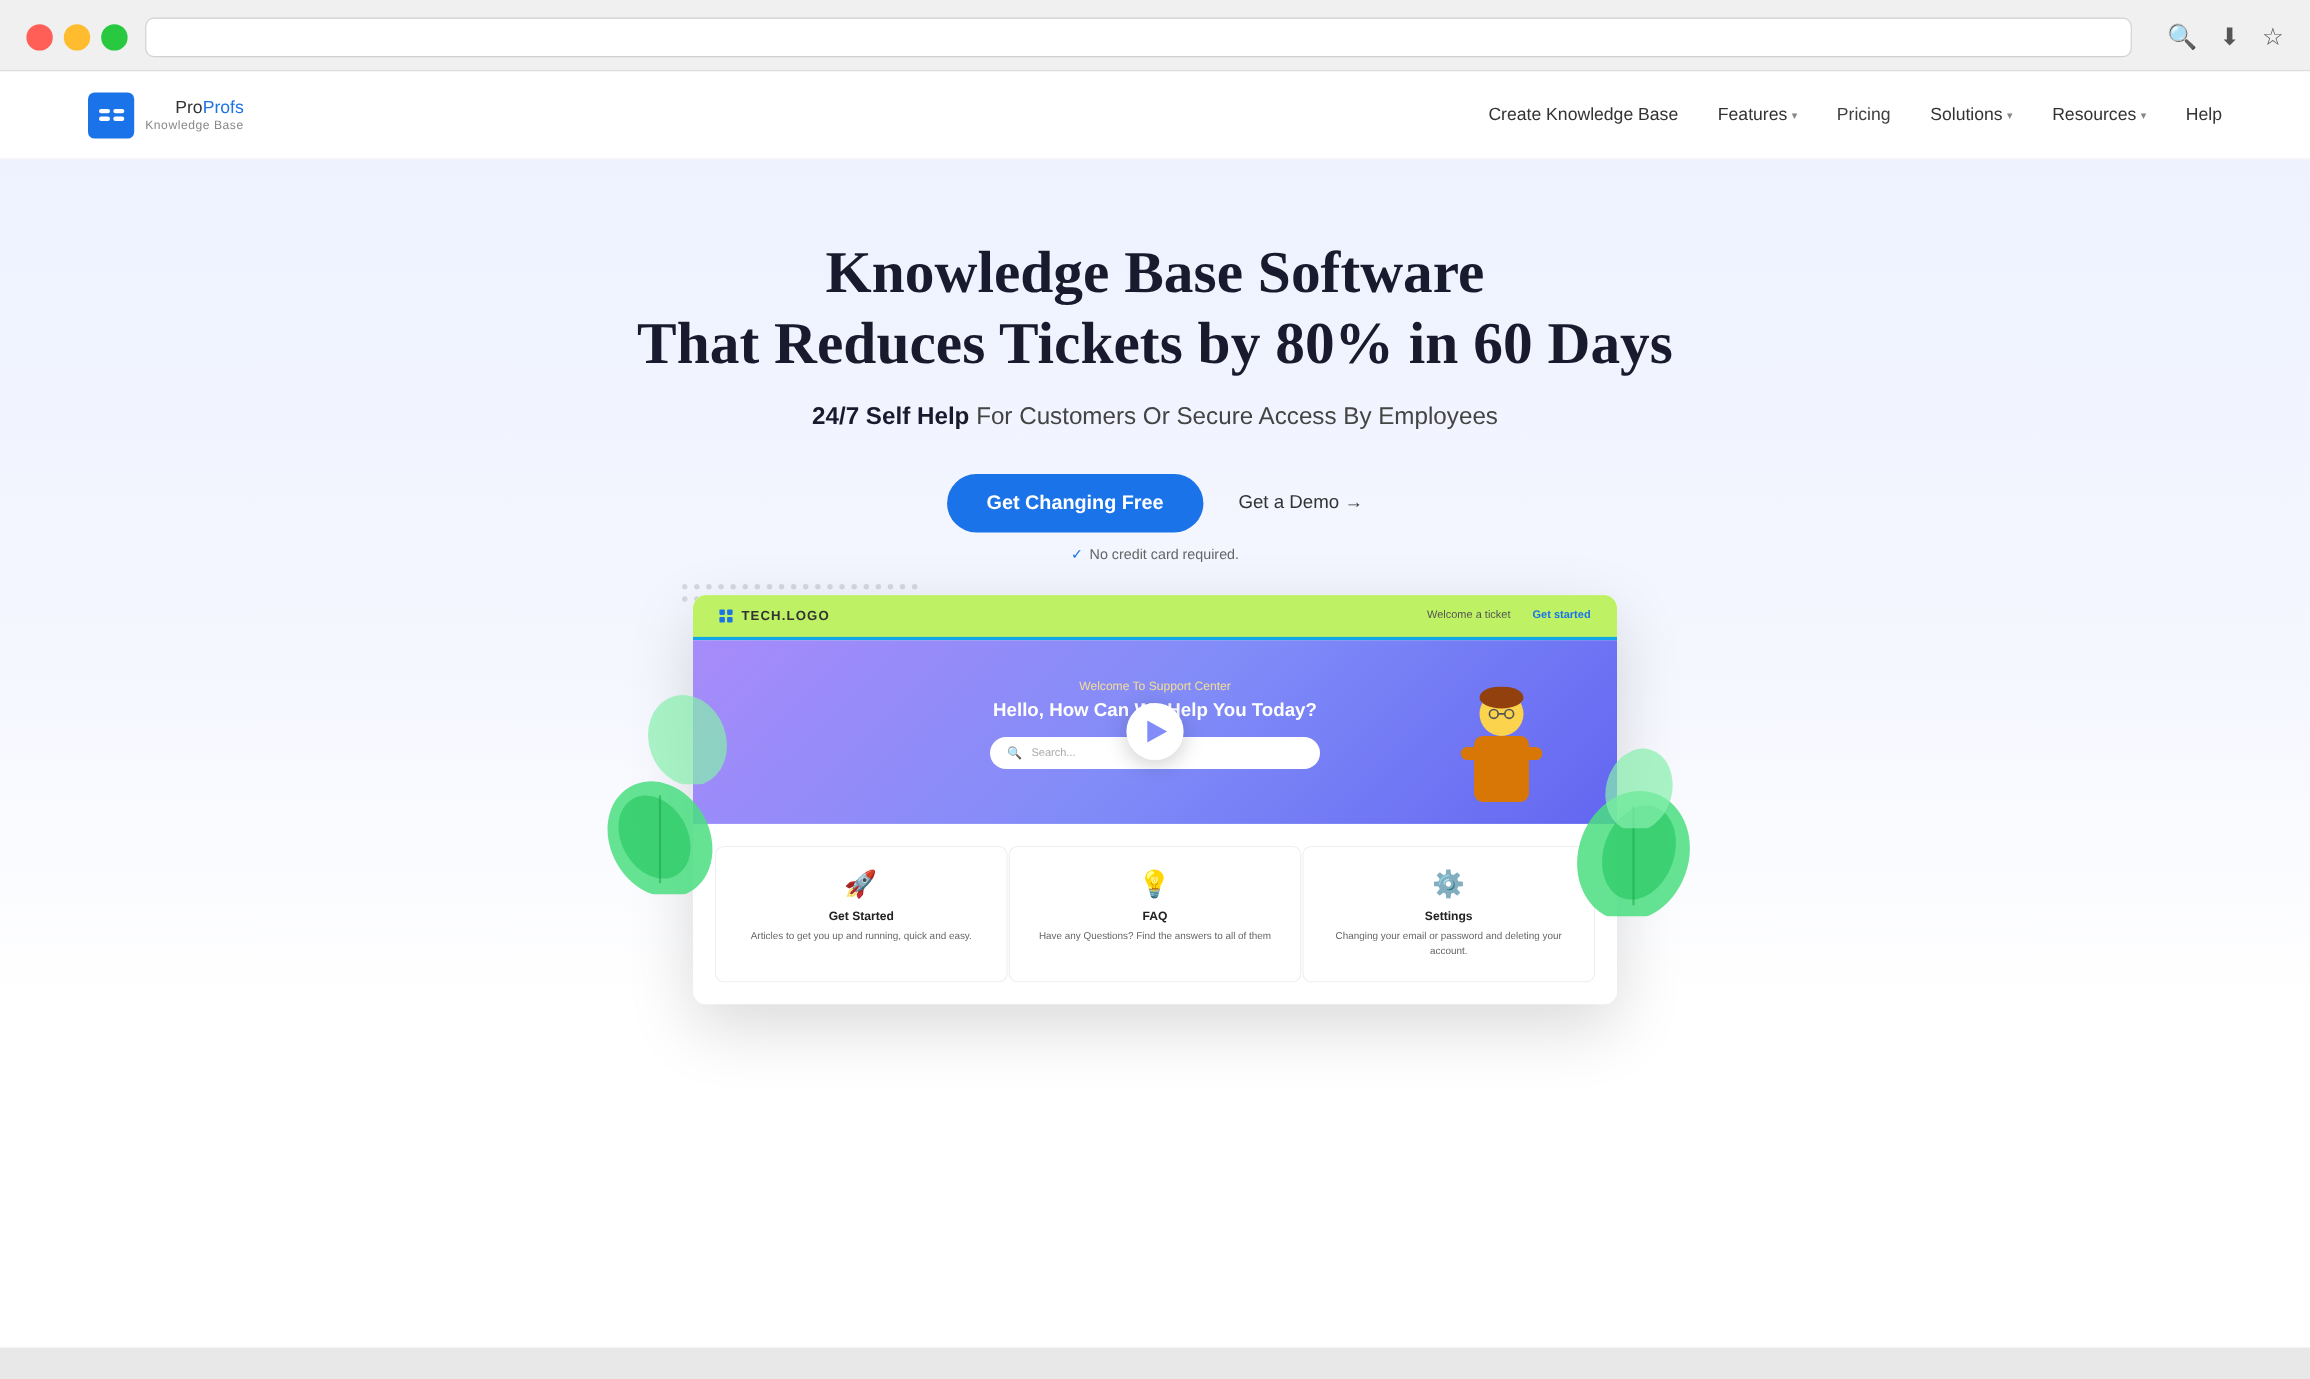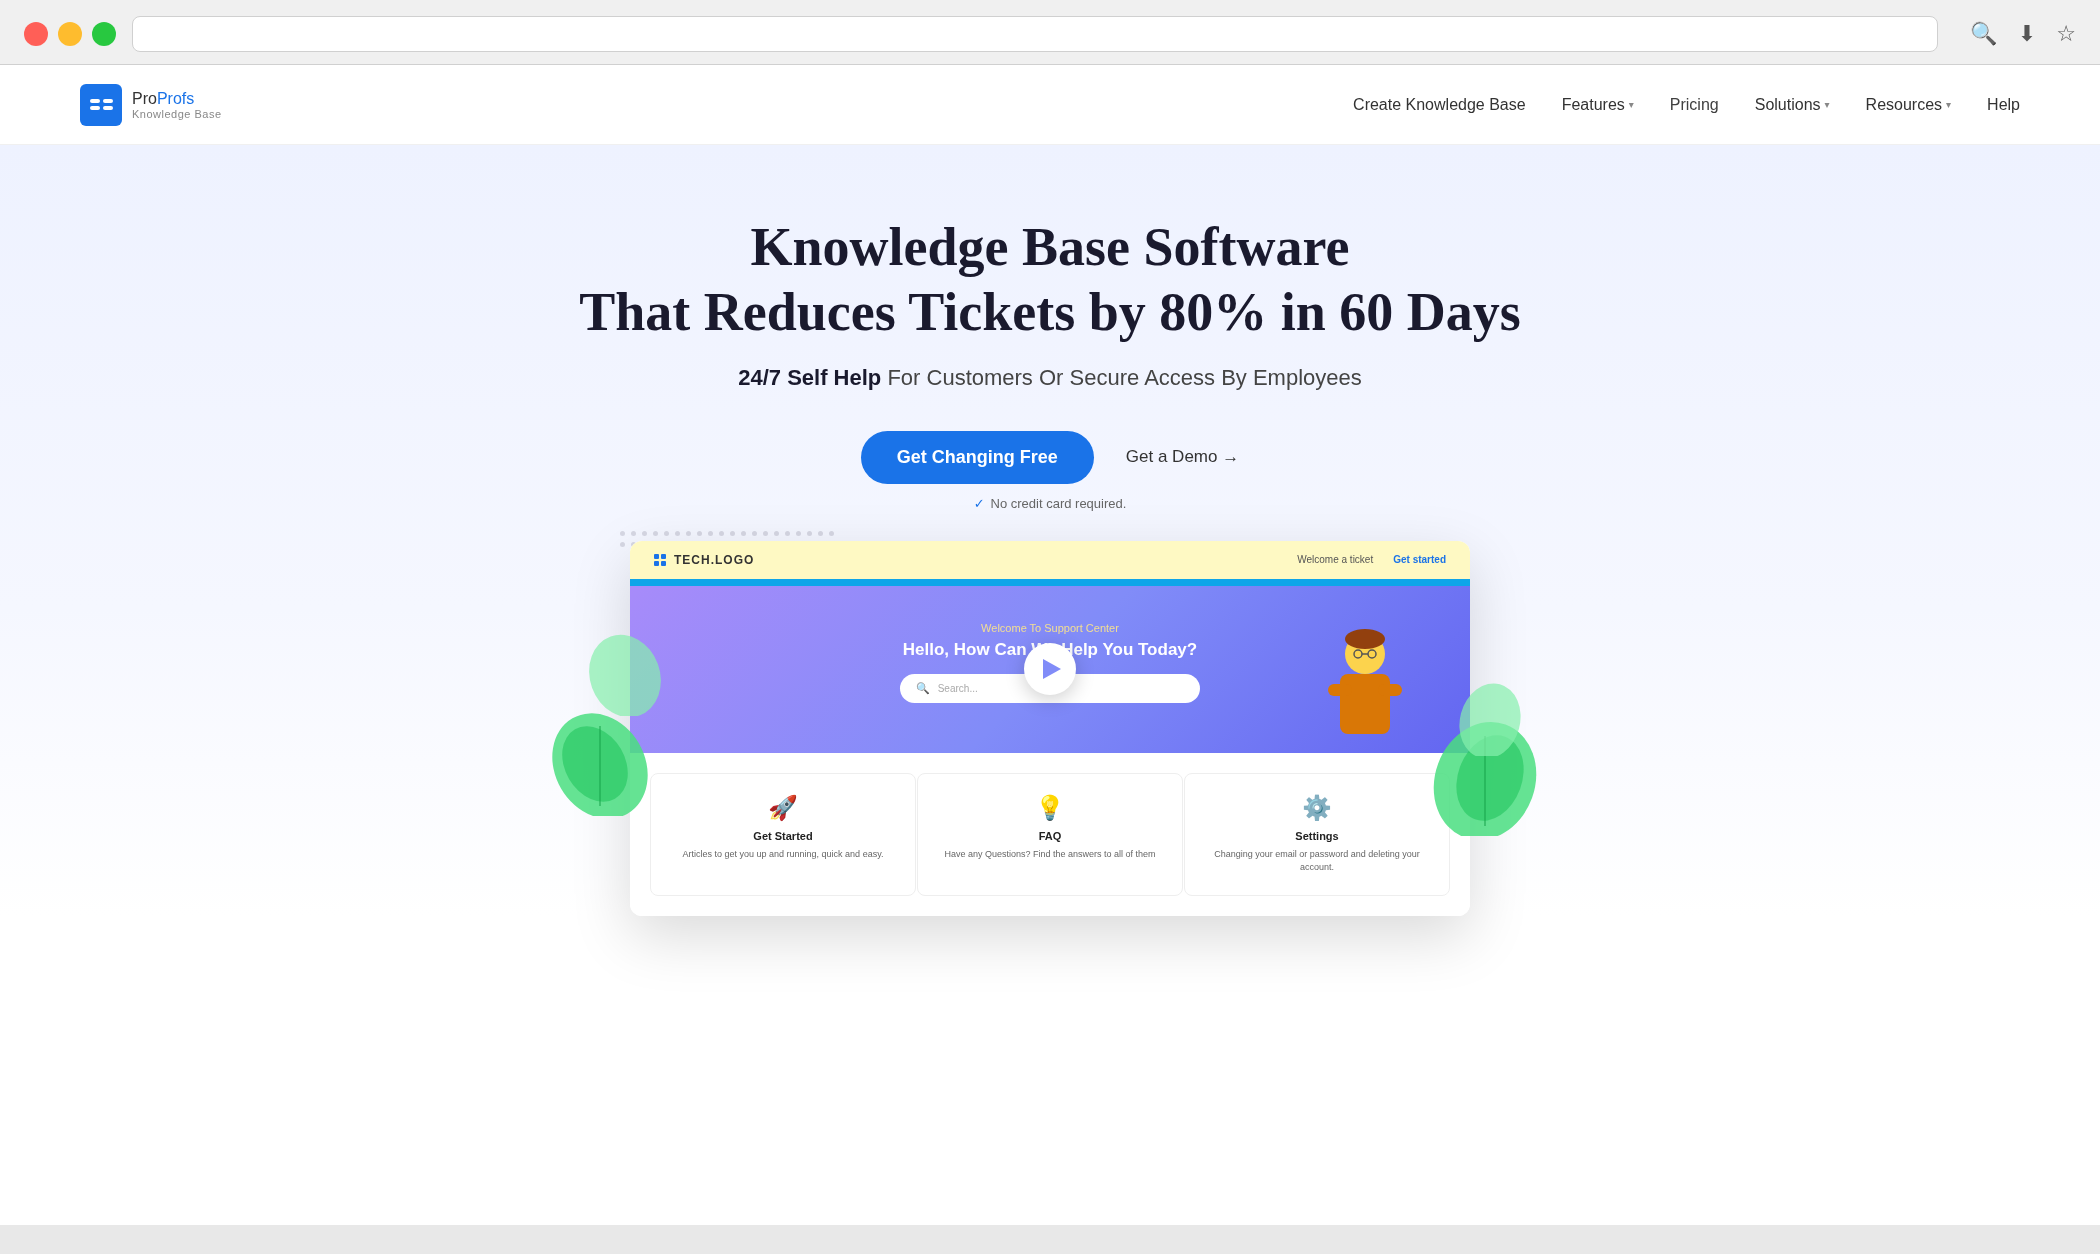--- a/index.html
+++ b/index.html
@@ -76,21 +76,21 @@
     .logo-profs { color: #1a73e8; }
     .logo-subtitle {
       font-size: 11px;
       color: #888;
       letter-spacing: 0.5px;
       text-align: center;
     }
     .logo-box {
       display: flex;
       flex-direction: column;
-      align-items: flex-start;
+      align-items: flex-end;
     }
     .logo-icon {
       width: 42px;
       height: 42px;
       background: #1a73e8;
       border-radius: 6px;
       display: flex;
       align-items: center;
       justify-content: center;
       margin-right: 10px;
@@ -222,26 +222,26 @@
     .browser-mockup {
       background: white;
       border-radius: 12px;
       box-shadow: 0 20px 60px rgba(0,0,0,0.15);
       overflow: hidden;
       position: relative;
       z-index: 1;
       margin: 0 30px;
     }
     .mockup-nav {
-      background: #fef9c3;
+      background: #bef264;
       padding: 12px 24px;
       display: flex;
       align-items: center;
       justify-content: space-between;
-      border-bottom: 7px solid #0ea5e9;
+      border-bottom: 3px solid #0ea5e9;
     }
     .mockup-logo {
       display: flex;
       align-items: center;
       gap: 8px;
     }
     .mockup-logo-icon {
       display: grid;
       grid-template-columns: 1fr 1fr;
       gap: 2px;

